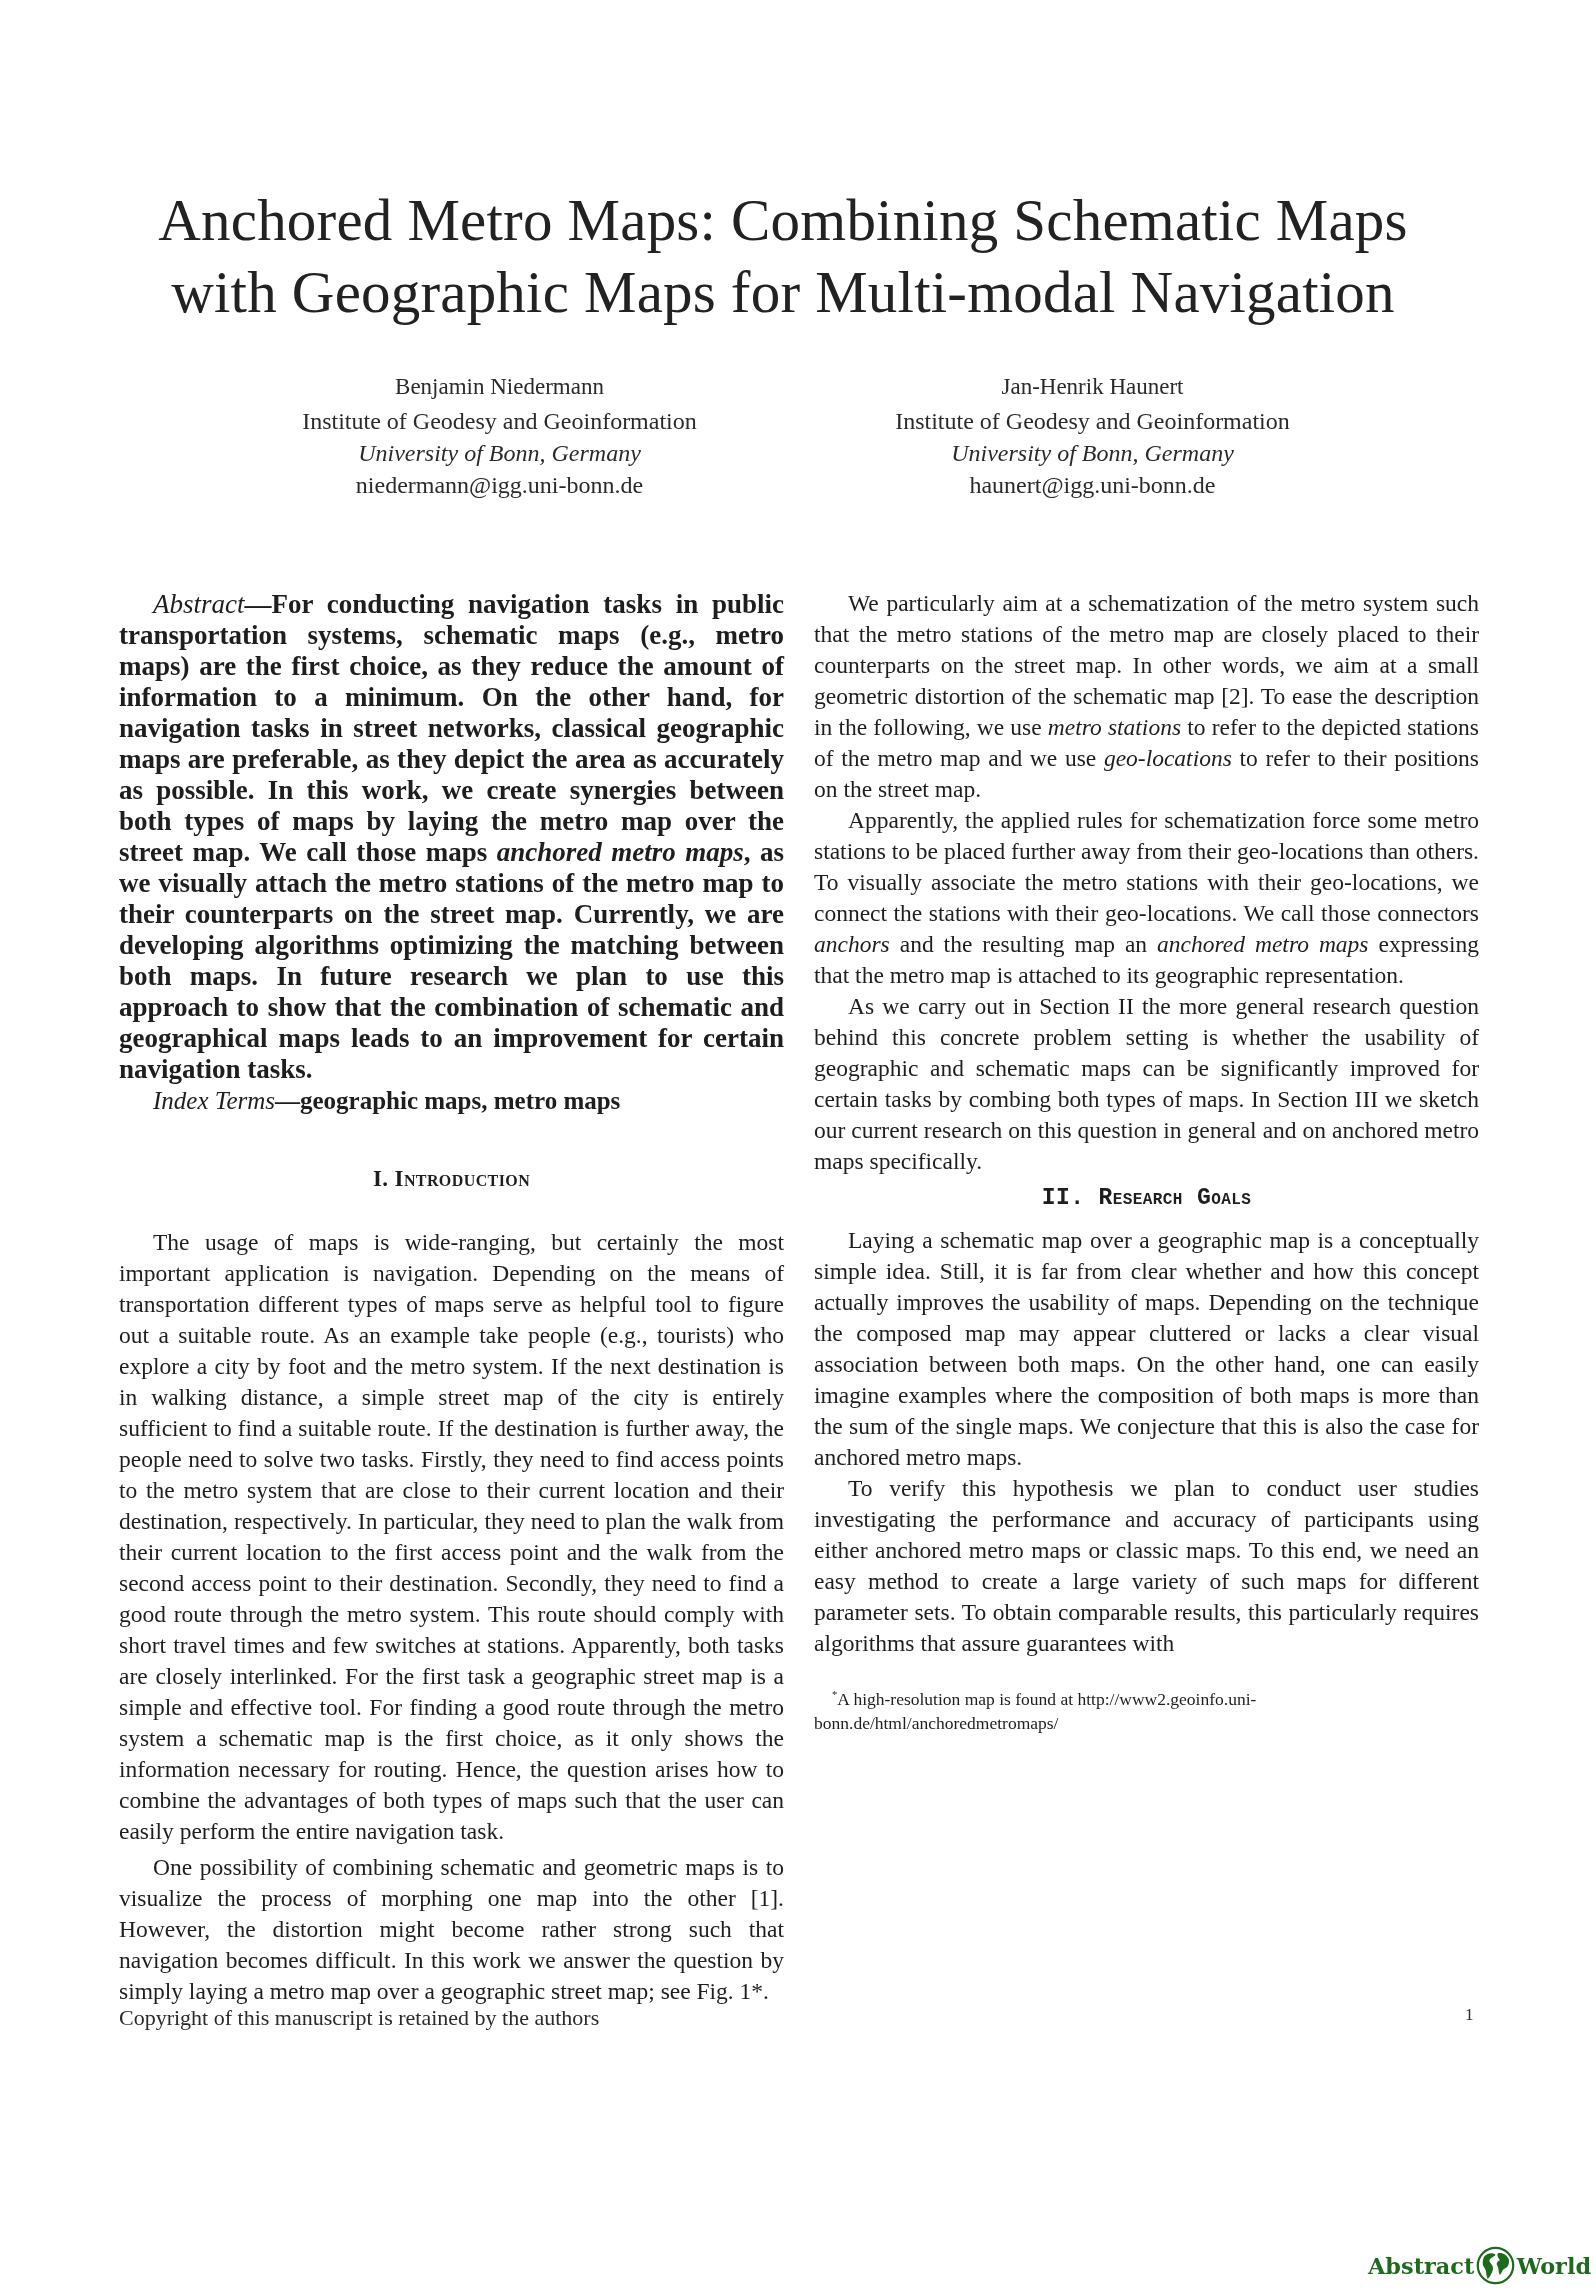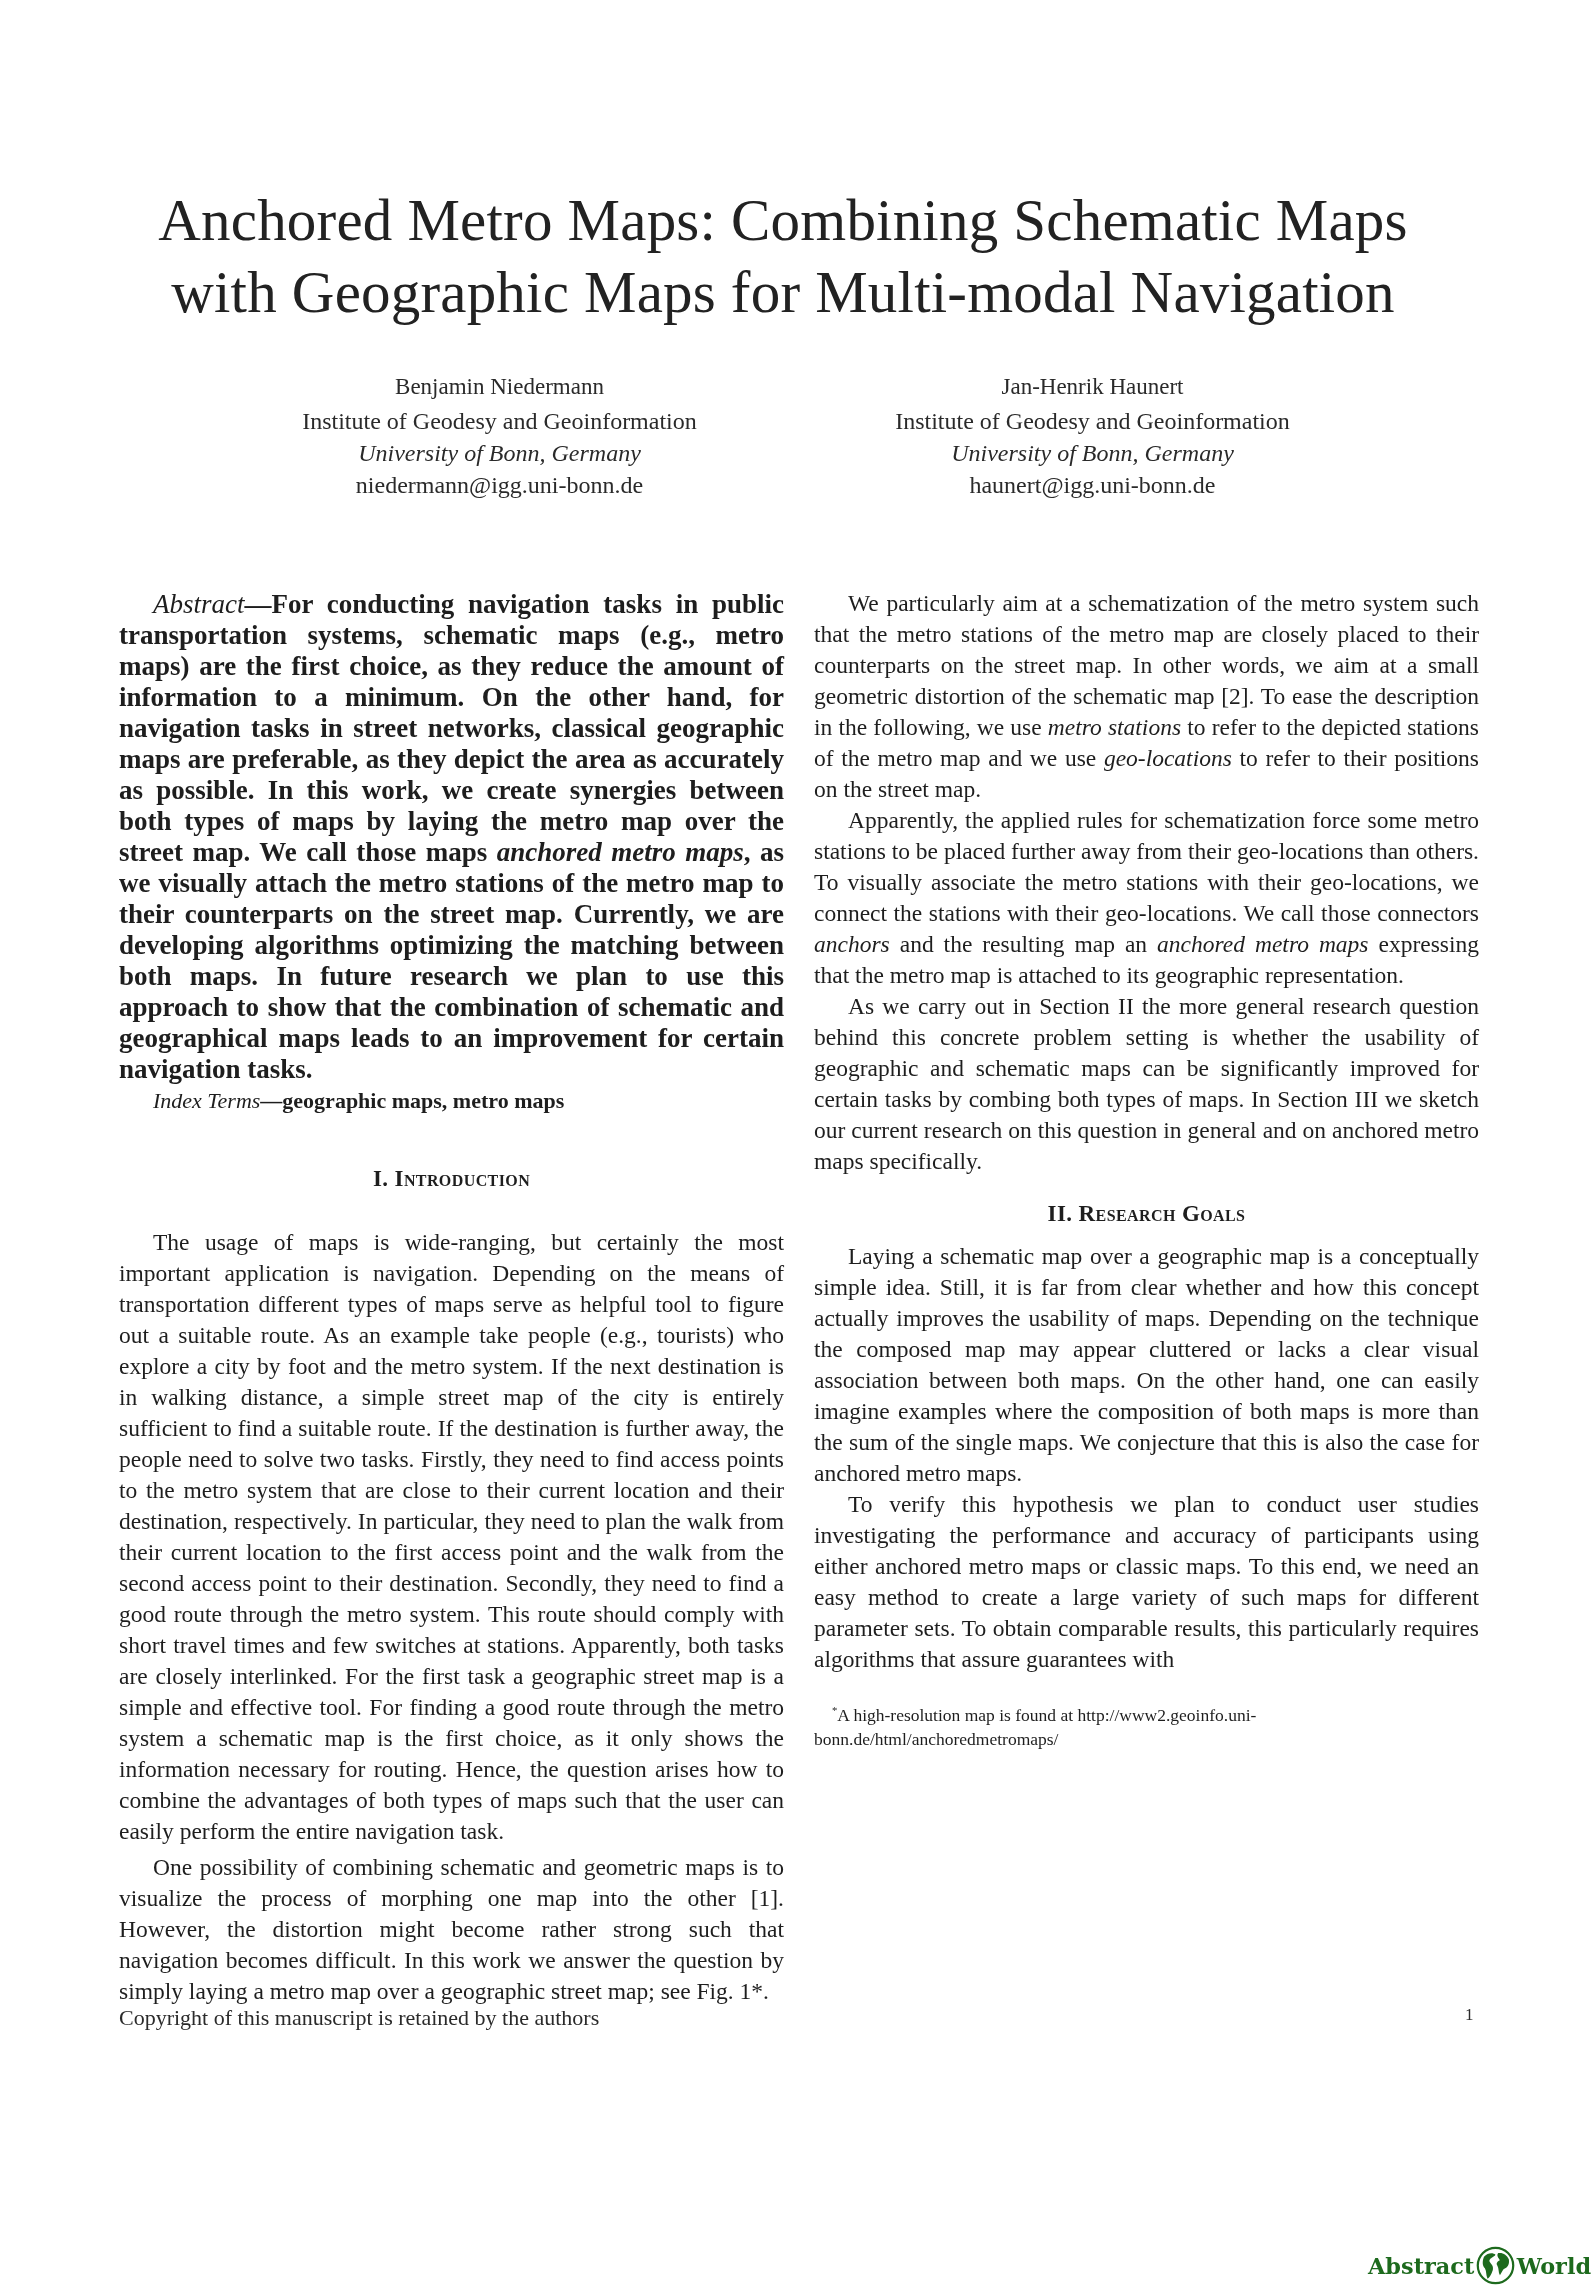--- a/index.html
+++ b/index.html
@@ -26,21 +26,21 @@
   .col.left { left: 119px; }
   .col.right { left: 814px; }
 
   .abstract {
     font-weight: bold; font-size: 27px; line-height: 31px;
     text-align: justify; margin: 0; text-indent: 34px;
   }
   .abstract .lead, .abstract em { font-style: italic; font-weight: normal; }
   .abstract em.b { font-weight: bold; }
   .indexterms {
-    font-weight: bold; font-size: 22px; line-height: 31px; margin: 0;
+    font-weight: bold; font-size: 25px; line-height: 31px; margin: 0;
     text-indent: 34px;
   }
   .indexterms .lead { font-style: italic; font-weight: normal; }
 
   .section-heading {
     text-align: center; font-size: 23px; line-height: 32px;
     font-variant: small-caps; margin: 0;
     letter-spacing: 0.4px;
   }
   .p {
@@ -100,21 +100,21 @@
   <p class="p">The usage of maps is wide-ranging, but certainly the most important application is navigation. Depending on the means of transportation different types of maps serve as helpful tool to figure out a suitable route. As an example take people (e.g., tourists) who explore a city by foot and the metro system. If the next destination is in walking distance, a simple street map of the city is entirely sufficient to find a suitable route. If the destination is further away, the people need to solve two tasks. Firstly, they need to find access points to the metro system that are close to their current location and their destination, respectively. In particular, they need to plan the walk from their current location to the first access point and the walk from the second access point to their destination. Secondly, they need to find a good route through the metro system. This route should comply with short travel times and few switches at stations. Apparently, both tasks are closely interlinked. For the first task a geographic street map is a simple and effective tool. For finding a good route through the metro system a schematic map is the first choice, as it only shows the information necessary for routing. Hence, the question arises how to combine the advantages of both types of maps such that the user can easily perform the entire navigation task.</p>
   <p class="p" style="margin-top:5.4px;">One possibility of combining schematic and geometric maps is to visualize the process of morphing one map into the other [1]. However, the distortion might become rather strong such that navigation becomes difficult. In this work we answer the question by simply laying a metro map over a geographic street map; see Fig. 1*.</p>
 </div>
 
 <div class="col right">
   <div style="height:0;overflow:hidden;"></div>
   <p class="p" style="margin-top:-0.9px;text-indent:34px;"><span>We particularly aim at a schematization of the metro system such that the metro stations of the metro map are closely placed to their counterparts on the street map. In other words, we aim at a small geometric distortion of the schematic map [2]. To ease the description in the following, we use </span><em>metro stations</em><span> to refer to the depicted stations of the metro map and we use </span><em>geo-locations</em><span> to refer to their positions on the street map.</span></p>
   <p class="p"><span>Apparently, the applied rules for schematization force some metro stations to be placed further away from their geo-locations than others. To visually associate the metro stations with their geo-locations, we connect the stations with their geo-locations. We call those connectors </span><em>anchors</em><span> and the resulting map an </span><em>anchored metro maps</em><span> expressing that the metro map is attached to its geographic representation.</span></p>
   <p class="p">As we carry out in Section II the more general research question behind this concrete problem setting is whether the usability of geographic and schematic maps can be significantly improved for certain tasks by combing both types of maps. In Section III we sketch our current research on this question in general and on anchored metro maps specifically.</p>
 
-  <h2 class="section-heading" style="margin-top:21px;margin-bottom:10.7px;">II. Research Goals</h2>
+  <h2 class="section-heading" style="margin-top:5px;margin-bottom:10.7px;font-family:Liberation Mono, monospace;">II. Research Goals</h2>
 
   <p class="p">Laying a schematic map over a geographic map is a conceptually simple idea. Still, it is far from clear whether and how this concept actually improves the usability of maps. Depending on the technique the composed map may appear cluttered or lacks a clear visual association between both maps. On the other hand, one can easily imagine examples where the composition of both maps is more than the sum of the single maps. We conjecture that this is also the case for anchored metro maps.</p>
   <p class="p">To verify this hypothesis we plan to conduct user studies investigating the performance and accuracy of participants using either anchored metro maps or classic maps. To this end, we need an easy method to create a large variety of such maps for different parameter sets. To obtain comparable results, this particularly requires algorithms that assure guarantees with</p>
 
   <p class="footnote" style="margin-top:23px;"><sup>*</sup><span>A high-resolution map is found at http://www2.geoinfo.uni-bonn.de/html/anchoredmetromaps/</span></p>
 </div>
 
 <div class="footer-copy">Copyright of this manuscript is retained by the authors</div>
 <div class="footer-page">1</div>
 

